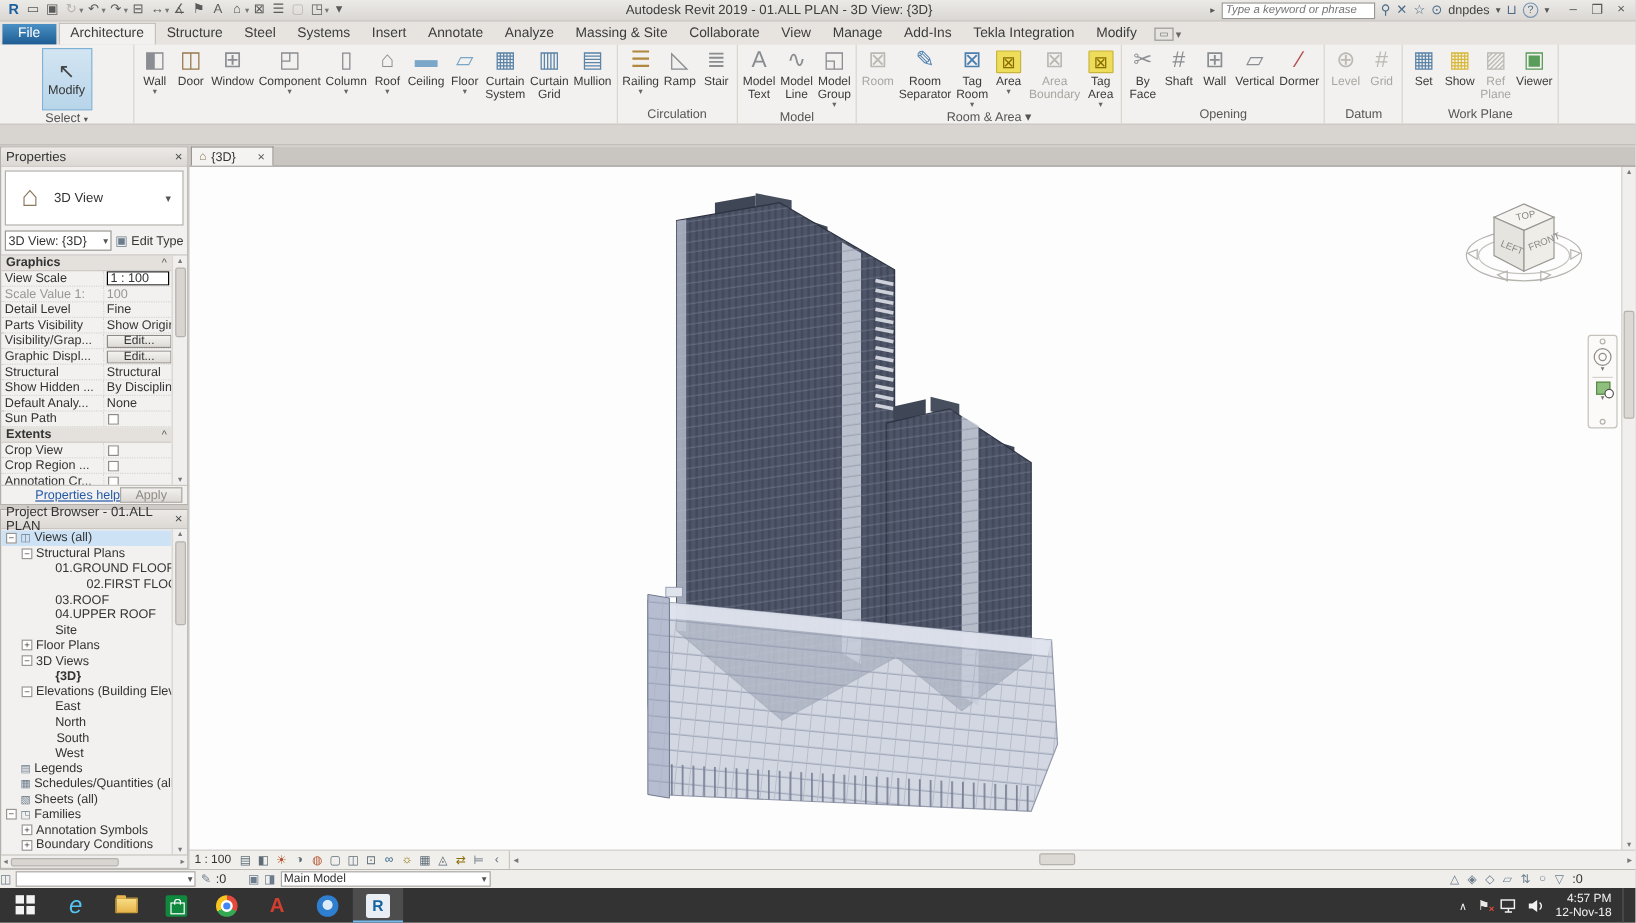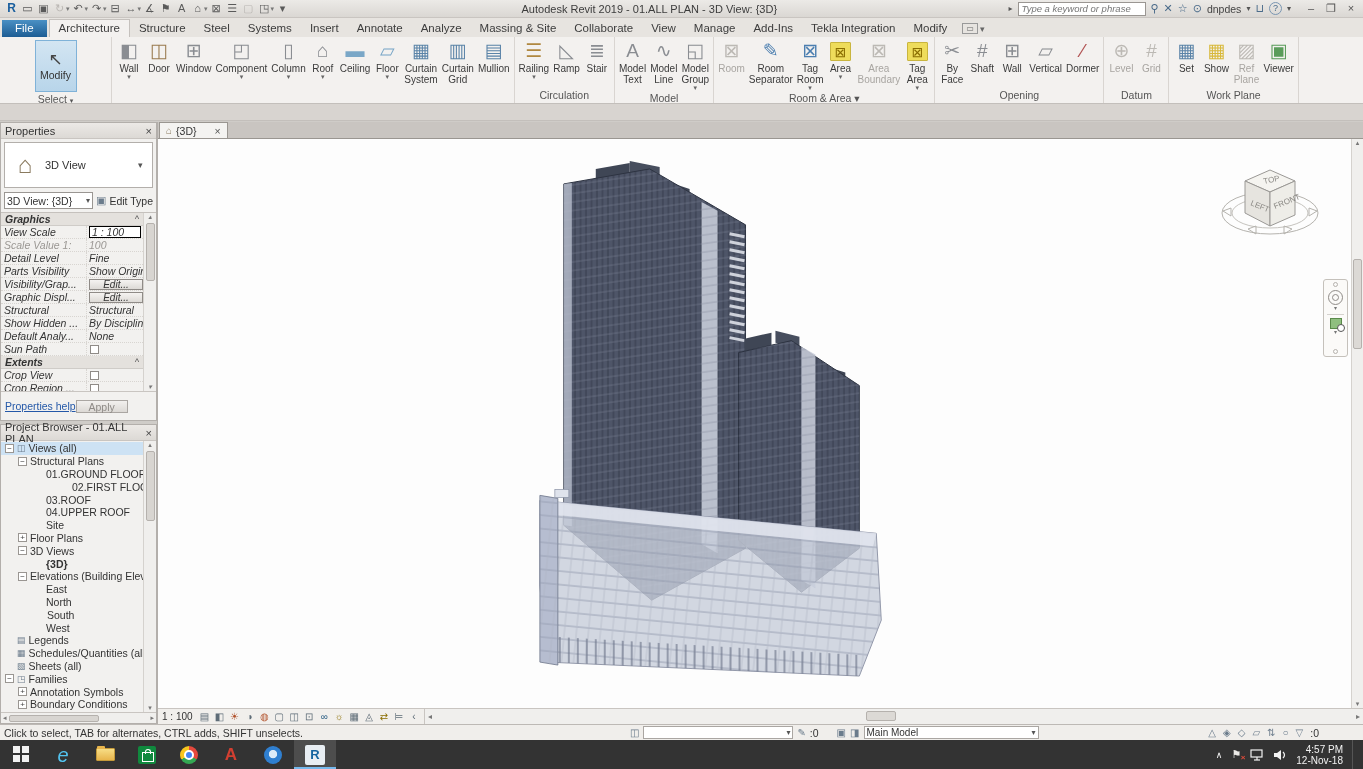--- a/index.html
+++ b/index.html
@@ -60,34 +60,34 @@
   .type-selector{height:46px;margin:3px;background:#fff;border:1px solid #b3afab;display:flex;align-items:center;}
   .ts-icon{width:40px;height:40px;font-size:24px;line-height:40px;text-align:center;color:#8a7a5f;}
   .ts-label{flex:1;font-size:11px;color:#333;}
   .ts-arrow{width:14px;font-size:9px;color:#555;}
   .inst-row{display:flex;height:19px;margin:0 3px;gap:3px;align-items:center;}
   .inst-combo{flex:1;height:17px;border:1px solid #9a9692;background:#fff;display:flex;align-items:center;font-size:10.5px;padding:0 2px;}
   .inst-combo .ctext{flex:1;white-space:nowrap;overflow:hidden;}
   .edit-type{display:flex;align-items:center;gap:3px;font-size:10.5px;color:#333;}
   .edit-type .eticon{color:#6b7c8c;font-size:11px;}
 
-  .pgrid-wrap{flex:1;display:flex;margin-top:2px;border-top:1px solid #c5c1bd;overflow:hidden;font-style:italic;}
+  .pgrid-wrap{flex:1;display:flex;margin-top:2px;border-top:1px solid #c5c1bd;overflow:hidden;}
   .pgrid{flex:1;overflow:hidden;}
   .sect{height:13px;background:#e4e1dd;display:flex;justify-content:space-between;align-items:center;padding:0 4px;font-size:10.5px;font-weight:bold;color:#333;border-bottom:1px solid #cfccc8;}
   .sect .caret{font-weight:normal;font-size:9px;color:#555;}
   .prow{height:13px;display:flex;align-items:center;border-bottom:1px dotted #d8d5d1;font-size:10.5px;}
   .plabel{width:86px;padding-left:3px;white-space:nowrap;overflow:hidden;border-right:1px dotted #d8d5d1;}
   .pval{flex:1;padding-left:2px;display:flex;align-items:center;white-space:nowrap;overflow:hidden;}
   .prow.dis{color:#9a9793;}
   .val-input{border:1px solid #000;background:#fff;padding:0 2px;min-width:52px;height:12px;line-height:11px;}
   .val-btn{margin:0 auto;width:56px;height:11px;line-height:10px;text-align:center;background:linear-gradient(#f5f3f1,#dddad6);border:1px solid #8f8b87;font-size:10px;}
   .cbox{width:9px;height:9px;border:1px solid #8f8b87;background:#fff;margin-left:1px;}
   .miniscroll{width:13px;background:#f0efed;border-left:1px solid #d5d2ce;display:flex;flex-direction:column;align-items:center;font-size:7px;color:#777;}
   .miniscroll .thumb{width:9px;background:#d8d5d1;border:1px solid #b5b1ad;border-radius:2px;}
-  .props-footer{height:29px;display:flex;justify-content:flex-start;align-items:center;padding:0 4px;border-top:1px solid #c9c5c1;}
+  .props-footer{height:16px;display:flex;justify-content:flex-end;align-items:center;padding:0 4px;border-top:1px solid #c9c5c1;}
   .help-link{color:#2458a8;text-decoration:underline;font-size:10.5px;}
   .apply-btn{width:52px;height:13px;line-height:12px;text-align:center;background:linear-gradient(#f2f0ee,#dcd9d5);border:1px solid #aaa6a2;color:#8f8b87;font-size:10.5px;}
 
   .tree-wrap{flex:1;display:flex;overflow:hidden;}
   .tree{flex:1;overflow:hidden;padding-top:1px;}
   .trow{height:12.8px;display:flex;align-items:center;font-size:10.5px;white-space:nowrap;}
   .trow.sel{background:#cde2f4;}
   .trow.bold{font-weight:bold;}
   .texp{width:9px;height:9px;border:1px solid #9a9692;background:#fff;font-size:8px;line-height:7px;text-align:center;color:#444;margin-right:3px;flex:none;}
   .ticon{font-size:9px;color:#6b7c8c;margin-right:3px;}
@@ -797,21 +797,20 @@
       <div class="hscroll">
         <span>◂</span>
           <span class="hthumb2"></span>
           <span>▸</span>
       </div>
     </div>
   </div>
 </div>
 
 <div class="statusbar">
-  <div class="sb-hint">Click to select, TAB for alternates, CTRL adds, SHIFT unselects.</div>
   <div class="sb-group">
     <span class="sbicon">◫</span>
     <div class="sbcombo" style="width:150px;">
       <span class="ctext"></span>
         <span class="carr">▾</span>
     </div>
     <span class="sbicon">✎</span>
     <span>:0</span>
     <span class="sbicon" style="margin-left:14px;">▣</span>
     <span class="sbicon">◨</span>

